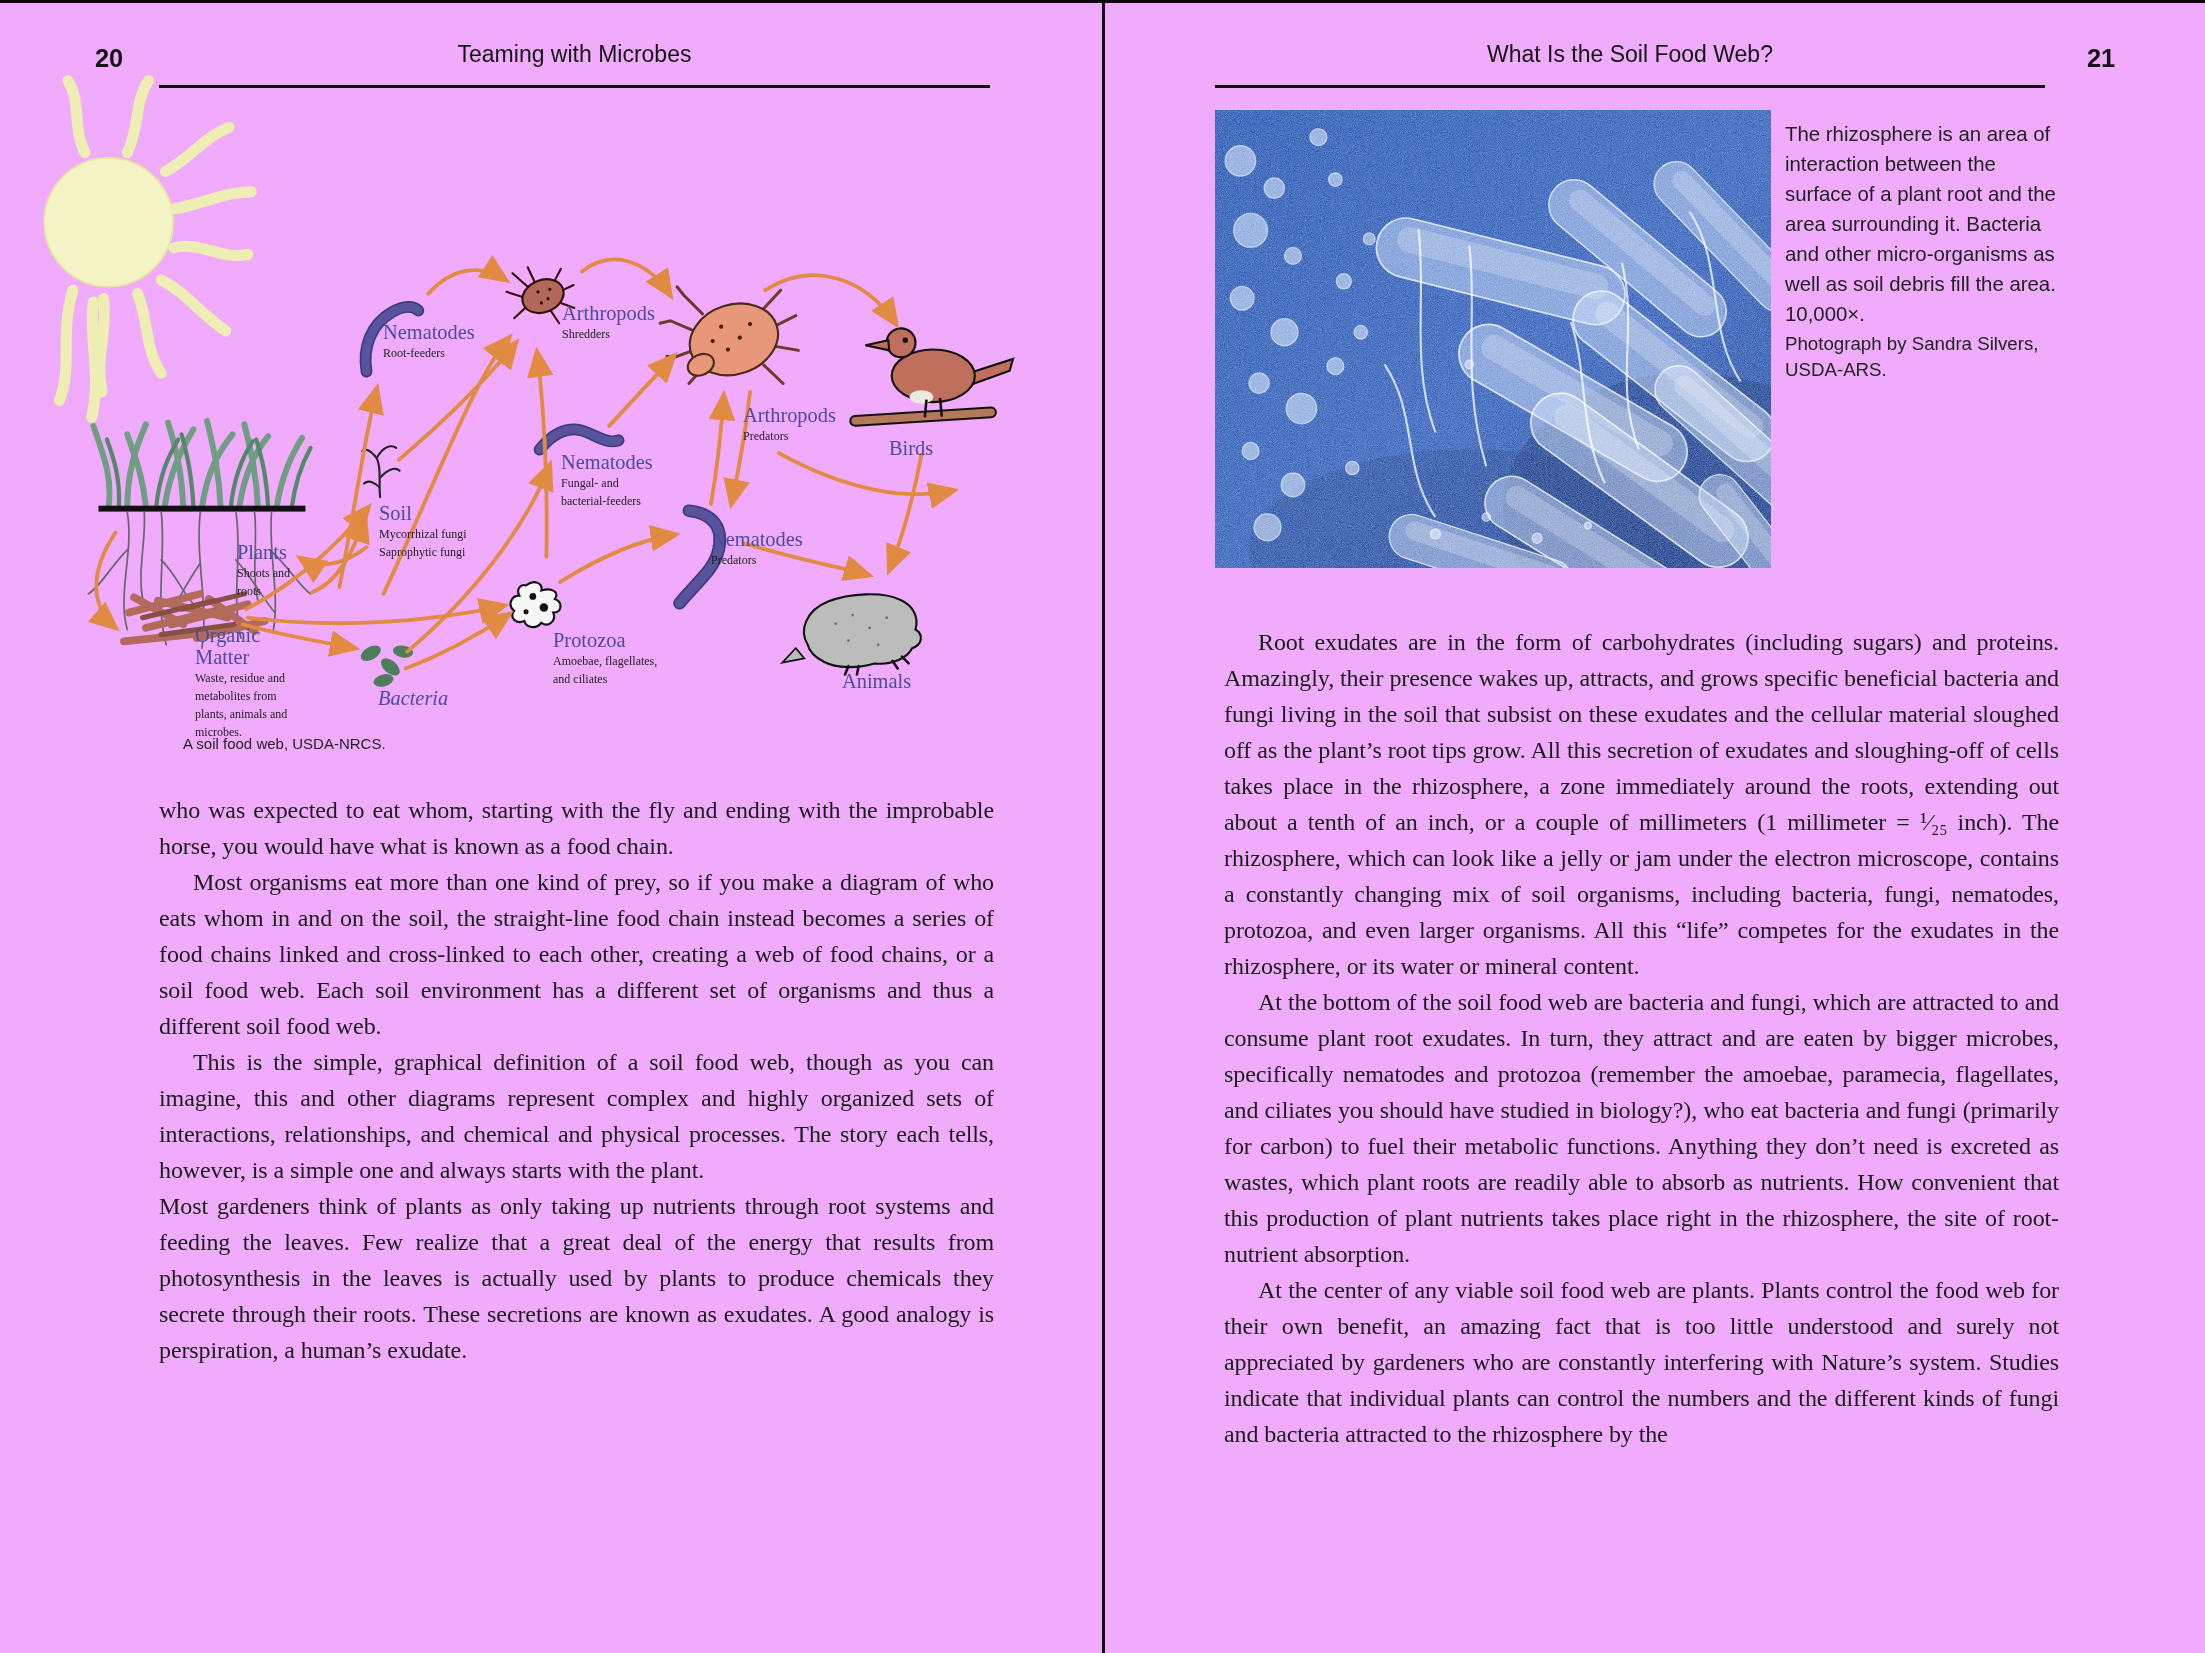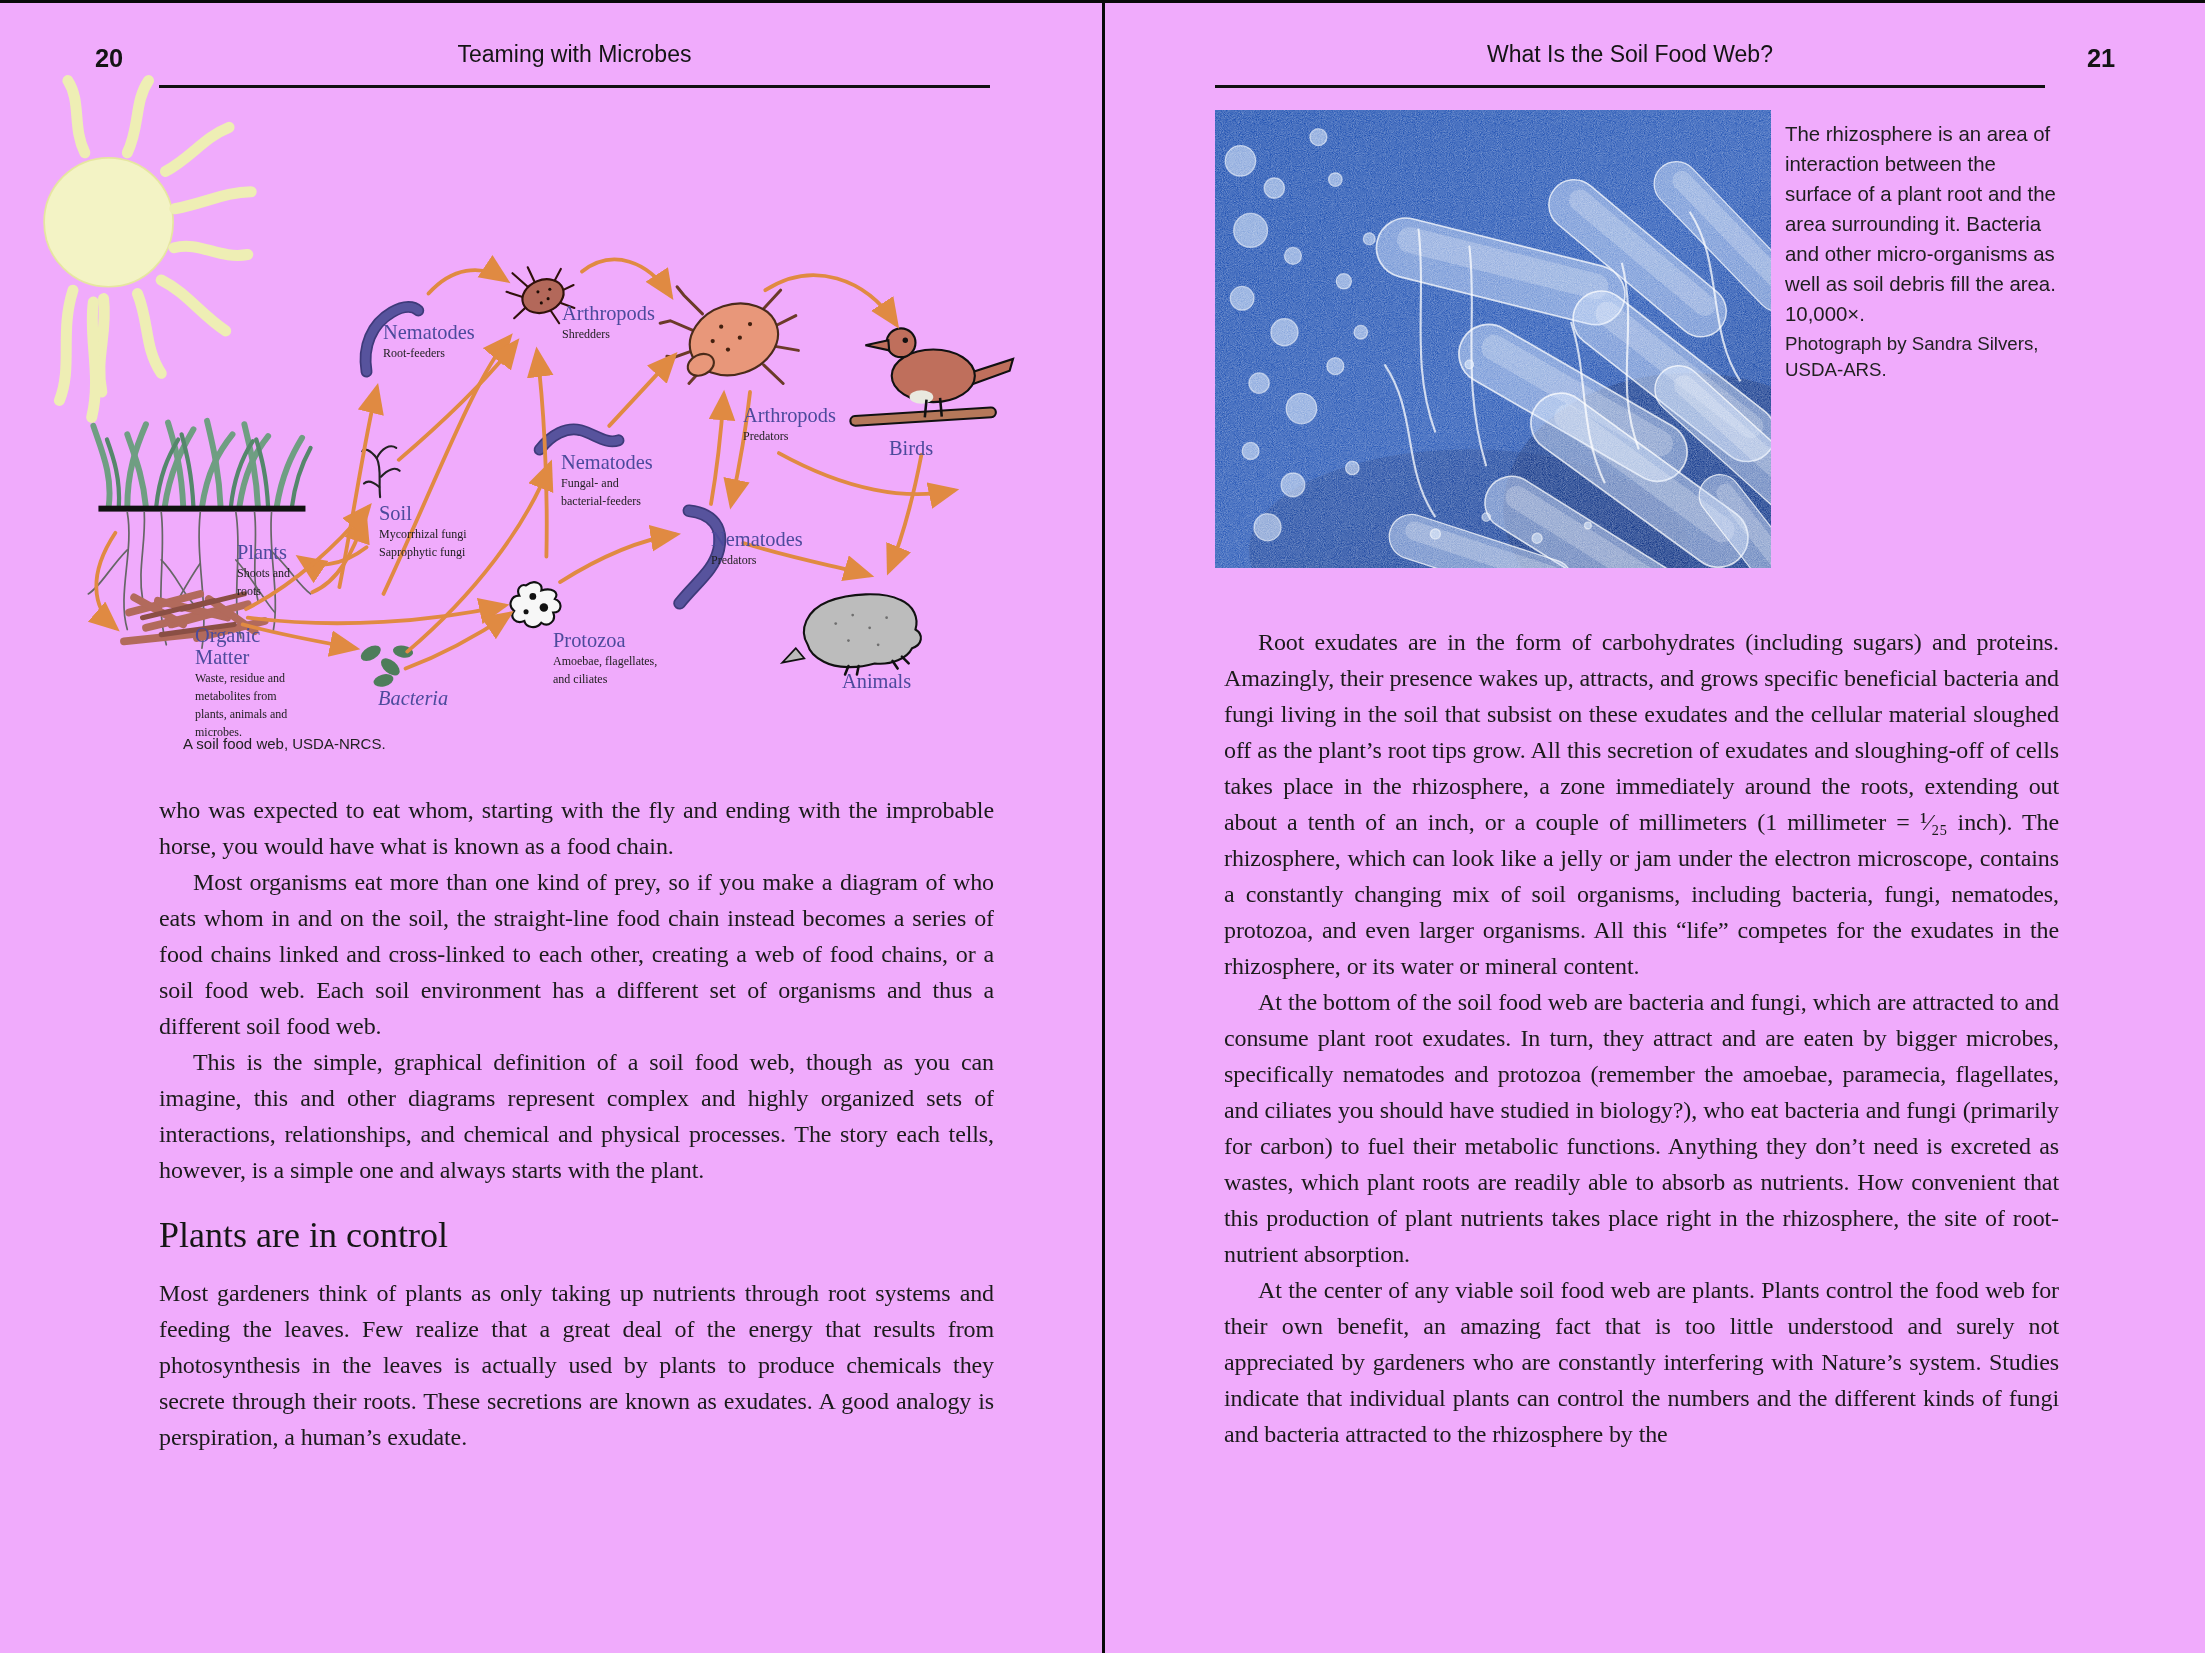--- a/index.html
+++ b/index.html
@@ -320,21 +320,20 @@
       <span class="dlabel-name">Animals</span>
     </div>
 
     <div class="diagram-caption">A soil food web, USDA-NRCS.</div>
 
     
     <div class="bodycol" style="left:159px;top:792px;">
       <p>who was expected to eat whom, starting with the fly and ending with the improbable horse, you would have what is known as a food chain.</p>
       <p class="indent">Most organisms eat more than one kind of prey, so if you make a diagram of who eats whom in and on the soil, the straight-line food chain instead becomes a series of food chains linked and cross-linked to each other, creating a web of food chains, or a soil food web. Each soil environment has a different set of organisms and thus a different soil food web.</p>
       <p class="indent">This is the simple, graphical definition of a soil food web, though as you can imagine, this and other diagrams represent complex and highly organized sets of interactions, relationships, and chemical and physical processes. The story each tells, however, is a simple one and always starts with the plant.</p>
-      <p class="section-heading">Plants are in control</p>
       <p>Most gardeners think of plants as only taking up nutrients through root systems and feeding the leaves. Few realize that a great deal of the energy that results from photosynthesis in the leaves is actually used by plants to produce chemicals they secrete through their roots. These secretions are known as exudates. A good analogy is perspiration, a human’s exudate.</p>
     </div>
   </div>
 
   
   <div class="grp">
     <div class="runtitle" style="left:1215px;top:41px;width:830px;">What Is the Soil Food Web?</div>
     <div class="pagenum" style="left:2087px;top:44px;">21</div>
     <div class="hrule" style="left:1215px;top:85px;width:830px;"></div>
 

